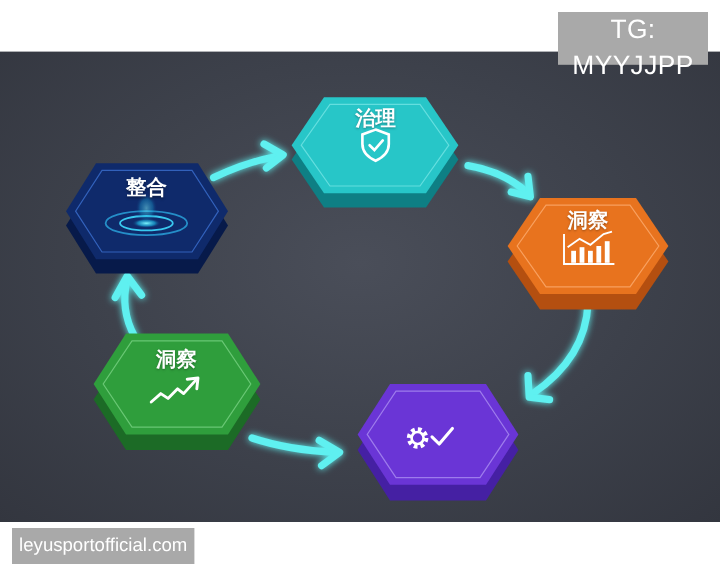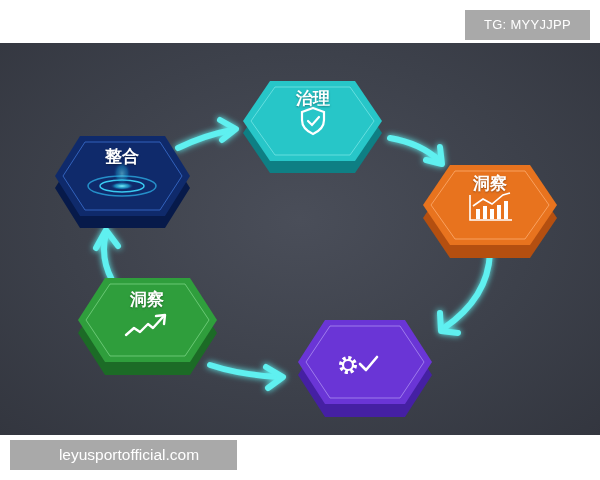--- a/index.html
+++ b/index.html
@@ -1,21 +1,21 @@
 <!DOCTYPE html>
 <html><head>
 <meta charset="utf-8">
 <style>
   html, body { margin:0; padding:0; }
   body { width:600px; height:480px; background:#ffffff; position:relative; overflow:hidden; font-family:"DejaVu Sans", sans-serif; }
   .stage { position:absolute; left:0; top:43px; width:600px; height:392px;
     background: radial-gradient(ellipse at 50% 45%, #4a4e59 0%, #3d414b 55%, #33363f 100%); overflow:hidden; }
   .badge { position:absolute; background:#a9a9a9; color:#ffffff; font-family:"Liberation Sans", sans-serif; }
-  .badge-tg { left:465px; top:10px; width:125px; height:30px; font-size:13px; line-height:30px; text-align:center; letter-spacing:0.3px; }
-  .badge-site { left:10px; top:440px; width:216px; height:30px; font-size:15.5px; line-height:30px; text-align:center;padding-left:11px; }
+  .badge-tg { left:465px; top:10px; width:125px; height:44px; font-size:22px; line-height:30px; text-align:center; letter-spacing:0.3px; }
+  .badge-site { left:10px; top:440px; width:152px; height:30px; font-size:15.5px; line-height:30px; text-align:center; }
   svg.scene { position:absolute; left:0; top:0; }
   .hex-label { position:absolute; color:#ffffff; font-weight:bold; font-size:17px; text-align:center; width:80px; margin-left:-40px;
     text-shadow:0 1px 2px rgba(0,0,0,0.35); font-family:"DejaVu Sans", sans-serif; }
 </style>
 </head>
 <body>
 
 <div class="stage">
   <svg class="scene" width="600" height="392" viewBox="0 0 600 392">
     <defs>

